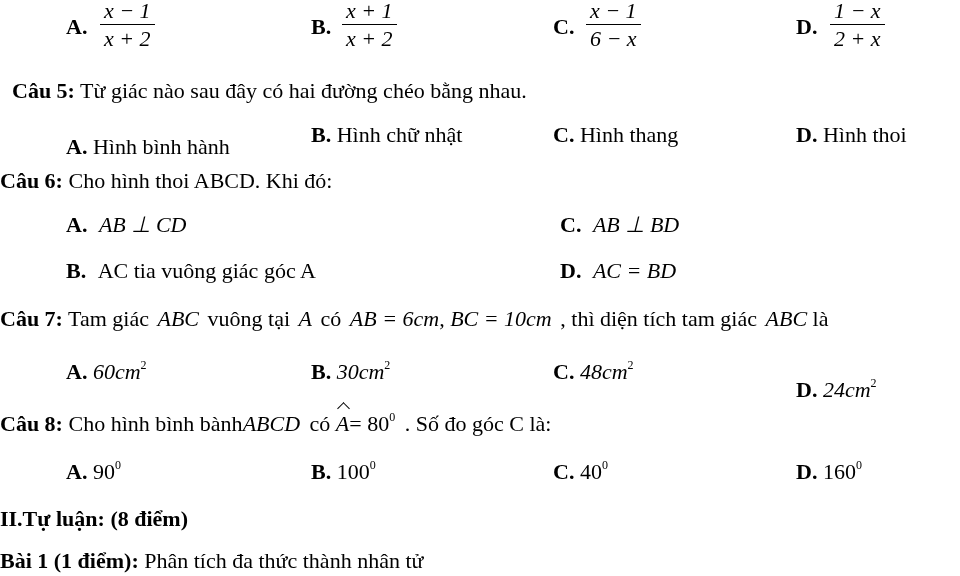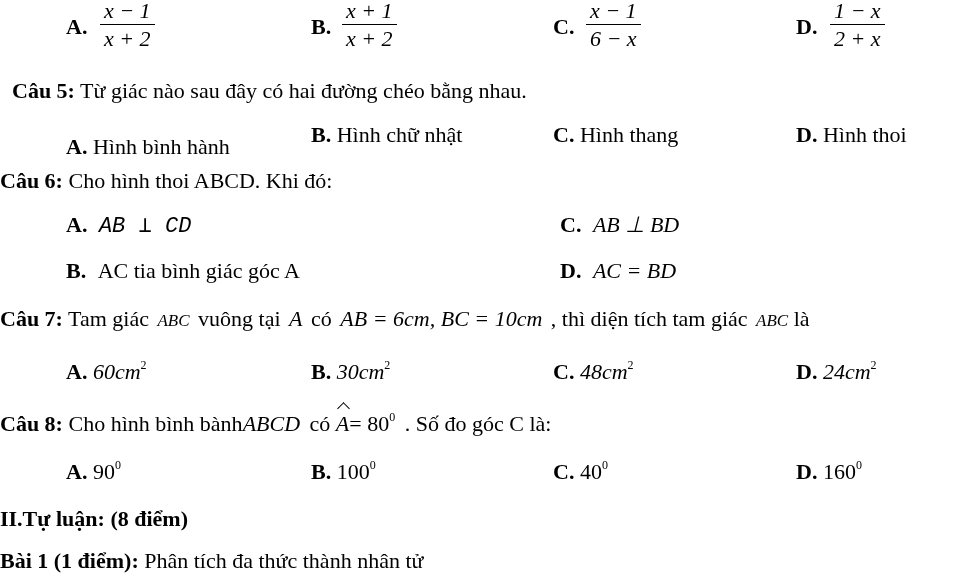--- a/index.html
+++ b/index.html
@@ -17,21 +17,21 @@
     .frac .num { padding: 0 4px; line-height: 26px; }
     .frac .bar { width: 100%; border-top: 1.3px solid #000; }
     .frac .den { padding: 0 4px; line-height: 28px; }
     sup { font-size: 12px; vertical-align: 10px; }
     .hat { position: relative; display: inline-block; }
     .hat::before {
       content: ""; position: absolute; left: 3px; top: -7px; width: 8px; height: 8px;
       border-left: 1.3px solid #000; border-top: 1.3px solid #000;
       transform: rotate(45deg); transform-origin: center;
     }
-    .small-it { font-style: italic; font-size: 17px; }
+    .small-it { font-style: italic; font-size: 22px; }
   </style>
 </head>
 <body>
 
 <div>
   <span class="abs lbl" style="left:66px;top:14px;">A.</span>
   <span class="frac it" style="left:100px;top:-2px;">
     <span class="num">x − 1</span>
     <span class="bar"></span>
     <span class="den">x + 2</span>
@@ -79,29 +79,29 @@
   <span class="lbl">D.</span>
   <span>Hình thoi</span>
 </div>
 
 <div class="abs" style="left:0;top:168px;">
   <span class="lbl">Câu 6:</span>
   <span>Cho hình thoi ABCD. Khi đó:</span>
 </div>
 <div class="abs" style="left:66px;top:212px;">
   <span class="lbl">A.</span>
-  <span class="it" style="margin-left:6px;font-family:Liberation Mono, monospace;">AB ⊥ CD</span>
+  <span class="it" style="margin-left:6px;">AB ⊥ CD</span>
 </div>
 <div class="abs" style="left:560px;top:212px;">
   <span class="lbl">C.</span>
   <span class="it" style="margin-left:6px;">AB ⊥ BD</span>
 </div>
 <div class="abs" style="left:66px;top:258px;">
   <span class="lbl">B.</span>
-  <span style="margin-left:6px;">AC tia bình giác góc A</span>
+  <span style="margin-left:6px;">AC tia vuông giác góc A</span>
 </div>
 <div class="abs" style="left:560px;top:258px;">
   <span class="lbl">D.</span>
   <span class="it" style="margin-left:6px;">AC = BD</span>
 </div>
 
 <div class="abs" style="left:0;top:306px;">
   <span class="lbl">Câu 7:</span>
   <span>Tam giác</span>
   <span class="small-it" style="margin:0 3px;">ABC</span>
@@ -118,21 +118,21 @@
   <span class="it">60cm</span><sup>2</sup>
 </div>
 <div class="abs" style="left:311px;top:358px;">
   <span class="lbl">B.</span>
   <span class="it">30cm</span><sup>2</sup>
 </div>
 <div class="abs" style="left:553px;top:358px;">
   <span class="lbl">C.</span>
   <span class="it">48cm</span><sup>2</sup>
 </div>
-<div class="abs" style="left:796px;top:358px;font-family:Liberation Serif, serif;">
+<div class="abs" style="left:796px;top:376px;font-family:Liberation Serif, serif;">
   <span class="lbl">D.</span>
   <span class="it">24cm</span><sup>2</sup>
 </div>
 
 <div class="abs" style="left:0;top:410px;">
   <span class="lbl">Câu 8:</span>
   <span>Cho hình bình bành</span><span class="it">ABCD</span>
   <span style="margin-left:4px;">có</span>
   <span class="it hat">A</span><span>= 80</span><sup>0</sup>
   <span style="margin-left:4px;">. Số đo góc C là:</span>

